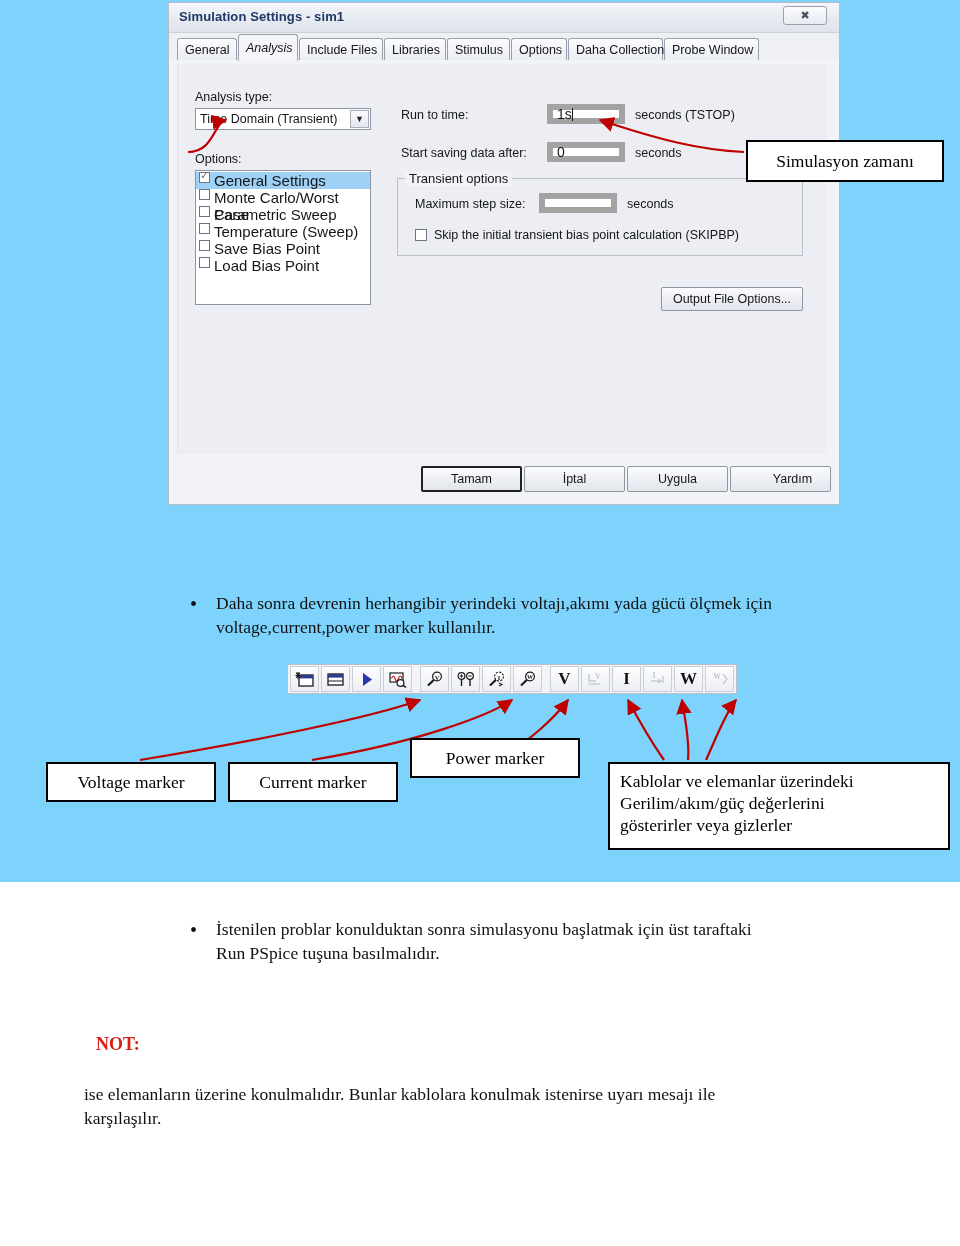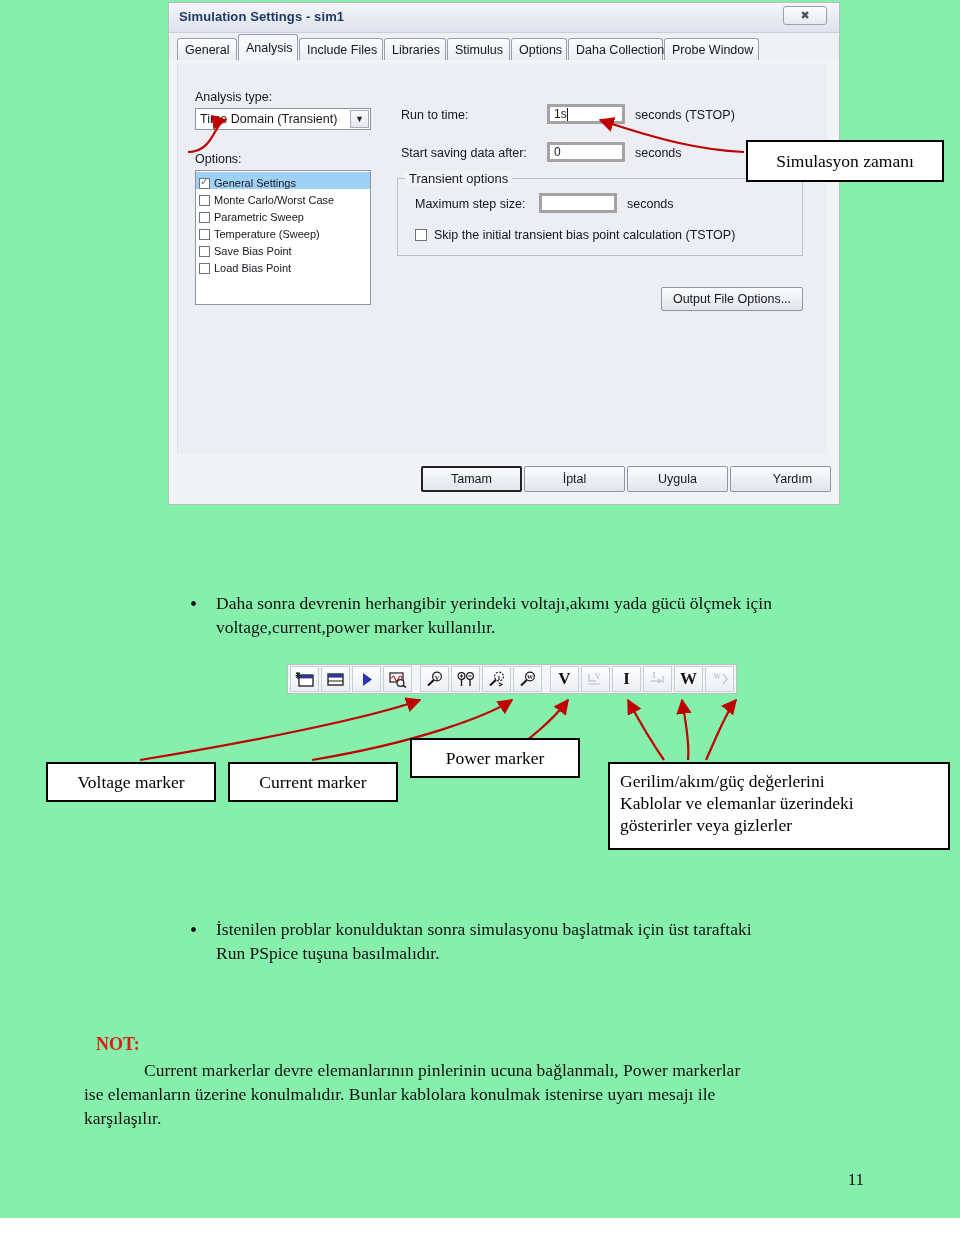--- a/index.html
+++ b/index.html
@@ -5,22 +5,22 @@
   * { box-sizing: border-box; }
   html, body {
     margin: 0; padding: 0;
     width: 960px; height: 1246px;
     background: #ffffff;
     font-family: "Liberation Serif", serif;
     overflow: hidden;
   }
   #page {
     position: relative;
-    width: 960px; height: 1218px;
-    background: #86efac;
+    width: 960px; height: 882px;
+    background: #7dd3fc;
   }
 
   
   .shot {
     position: absolute;
     left: 168px; top: 2px;
     width: 672px; height: 503px;
     background: #eef0f4;
     border: 1px solid #b8bcc6;
     font-family: "Liberation Sans", sans-serif;
@@ -54,21 +54,21 @@
     background: linear-gradient(to bottom,#fbfcfe,#e9ecf2);
     border: 1px solid #9aa0ad; border-bottom: none;
     border-radius: 3px 3px 0 0;
     font-size: 12.5px; color: #14161c;
     display: flex; align-items: center; white-space: nowrap;
   }
   .tab.active {
     top: 1px; height: 27px;
     background: #f5f6f9;
     border-bottom: 1px solid #f5f6f9;
-    z-index: 4; font-weight: normal;
+    z-index: 4; font-weight: normal; font-style: italic;
   }
 
   .panel {
     position: absolute; left: 0; top: 57px; right: 0; bottom: 0;
     background: #f2f3f7;
   }
   .inner-area {
     position: absolute; left: 8px; top: 4px; right: 12px; height: 390px;
     background: #eceef3;
     border-left: 1px solid #dfe2e9;
@@ -92,38 +92,38 @@
     display: flex; align-items: center; justify-content: center;
     font-size: 9px; color: #222;
   }
 
   .listbox {
     position: absolute; left: 26px; top: 110px; width: 176px; height: 135px;
     background: #ffffff; border: 1px solid #8d94a3;
     padding-top: 1px;
   }
   .opt {
-    height: 17px; display: flex; align-items: flex-end;
-    font-size: 11px; color: #14161c; padding-left: 3px;
+    height: 17px; display: flex; align-items: flex-start;
+    font-size: 15px; color: #14161c; padding-left: 3px;
   }
   .opt.sel { background: #9fd0f5; }
   .cbx {
     width: 11px; height: 11px; background: #ffffff;
     border: 1px solid #6d7380; margin-right: 4px; flex: 0 0 auto;
     position: relative;
   }
   .cbx.checked::after {
     content: "✓"; position: absolute; left: 0px; top: -4px;
     font-size: 11px; color: #6a7080; font-family: "DejaVu Sans", sans-serif;
   }
 
   .field {
     position: absolute; height: 20px;
-    background: #ffffff; border: 3px solid #a3a3a3;
-    font-size: 12px; color: #14161c;
+    background: #ffffff; border: 6px solid #a3a3a3;
+    font-size: 14px; color: #14161c;
     display: flex; align-items: center; padding-left: 4px;
   }
   .caret {
     display: inline-block; width: 1px; height: 13px;
     background: #14161c; margin-left: 0px; vertical-align: middle;
   }
 
   .groupbox {
     position: absolute; left: 228px; top: 118px; width: 406px; height: 78px;
     border: 1px solid #b9bfcb;
@@ -290,21 +290,21 @@
       <div class="group-title">Transient options</div>
 
       <div class="lbl" style="left:246px;top:137px;">Maximum step size:</div>
       <div class="field" style="left:370px;top:133px;width:78px;">
         <span></span>
       </div>
       <div class="lbl" style="left:458px;top:137px;">seconds</div>
 
       <div style="position:absolute;left:246px;top:168px;display:flex;align-items:center;">
         <span class="cbx" style="width:12px;height:12px;margin-right:7px;"></span>
-        <span class="lbl" style="position:static;">Skip the initial transient bias point calculation  (TSTOP)</span>
+        <span class="lbl" style="position:static;">Skip the initial transient bias point calculation  (SKIPBP)</span>
       </div>
 
       <div class="btn btn-output">Output File Options...</div>
 
       <div class="btnrow">
         <div class="btn default" style="left:252px;">Tamam</div>
         <div class="btn" style="left:355px;">İptal</div>
         <div class="btn" style="left:458px;">Uygula</div>
         <div class="btn" style="left:561px;padding-left:24px;">Yardım</div>
       </div>
@@ -405,34 +405,34 @@
         <text x="7" y="8" font-size="7.5" text-anchor="middle" font-family="Liberation Serif, serif" fill="#c3c8d1" font-weight="bold">W</text>
         <path d="M13 3 l4 5 l-4 5" fill="none" stroke="#c3c8d1" stroke-width="1.3"></path>
       </svg>
     </div>
   </div>
 
   <div class="callout" style="left:46px;top:762px;width:170px;height:40px;justify-content:center;">Voltage marker</div>
   <div class="callout" style="left:228px;top:762px;width:170px;height:40px;justify-content:center;">Current marker</div>
   <div class="callout" style="left:410px;top:738px;width:170px;height:40px;justify-content:center;">Power marker</div>
   <div class="callout multi" style="left:608px;top:762px;width:342px;height:88px;">
+    <div>Kablolar ve elemanlar üzerindeki</div>
     <div>Gerilim/akım/güç değerlerini</div>
-    <div>Kablolar ve elemanlar üzerindeki</div>
     <div>gösterirler veya gizlerler</div>
   </div>
 
   <div class="bullet" style="left:216px;top:918px;width:660px;">
     <span class="dot">•</span>
     <span>İstenilen problar konulduktan sonra simulasyonu başlatmak için üst taraftaki</span><br>
     <span>Run PSpice tuşuna basılmalıdır.</span>
   </div>
 
   <div class="note-label" style="left:96px;top:1034px;">NOT:</div>
   <div class="note-body" style="left:84px;top:1058px;width:790px;">
-    <span style="display:inline-block;width:60px;"></span><span>Current markerlar devre elemanlarının pinlerinin ucuna bağlanmalı, Power markerlar</span><br>
+    <span style="display:inline-block;width:60px;"></span><br>
     <span>ise elemanların üzerine konulmalıdır. Bunlar kablolara konulmak istenirse uyarı mesajı ile</span><br>
     <span>karşılaşılır.</span>
   </div>
 
   <div class="pagenum">11</div>
 
   <svg class="arrows">
     <defs>
       <marker id="ah" viewBox="0 0 10 10" refX="9" refY="5" markerWidth="7" markerHeight="7" orient="auto-start-reverse">
         <path d="M 0 0 L 10 5 L 0 10 z" fill="#c00000"></path>

